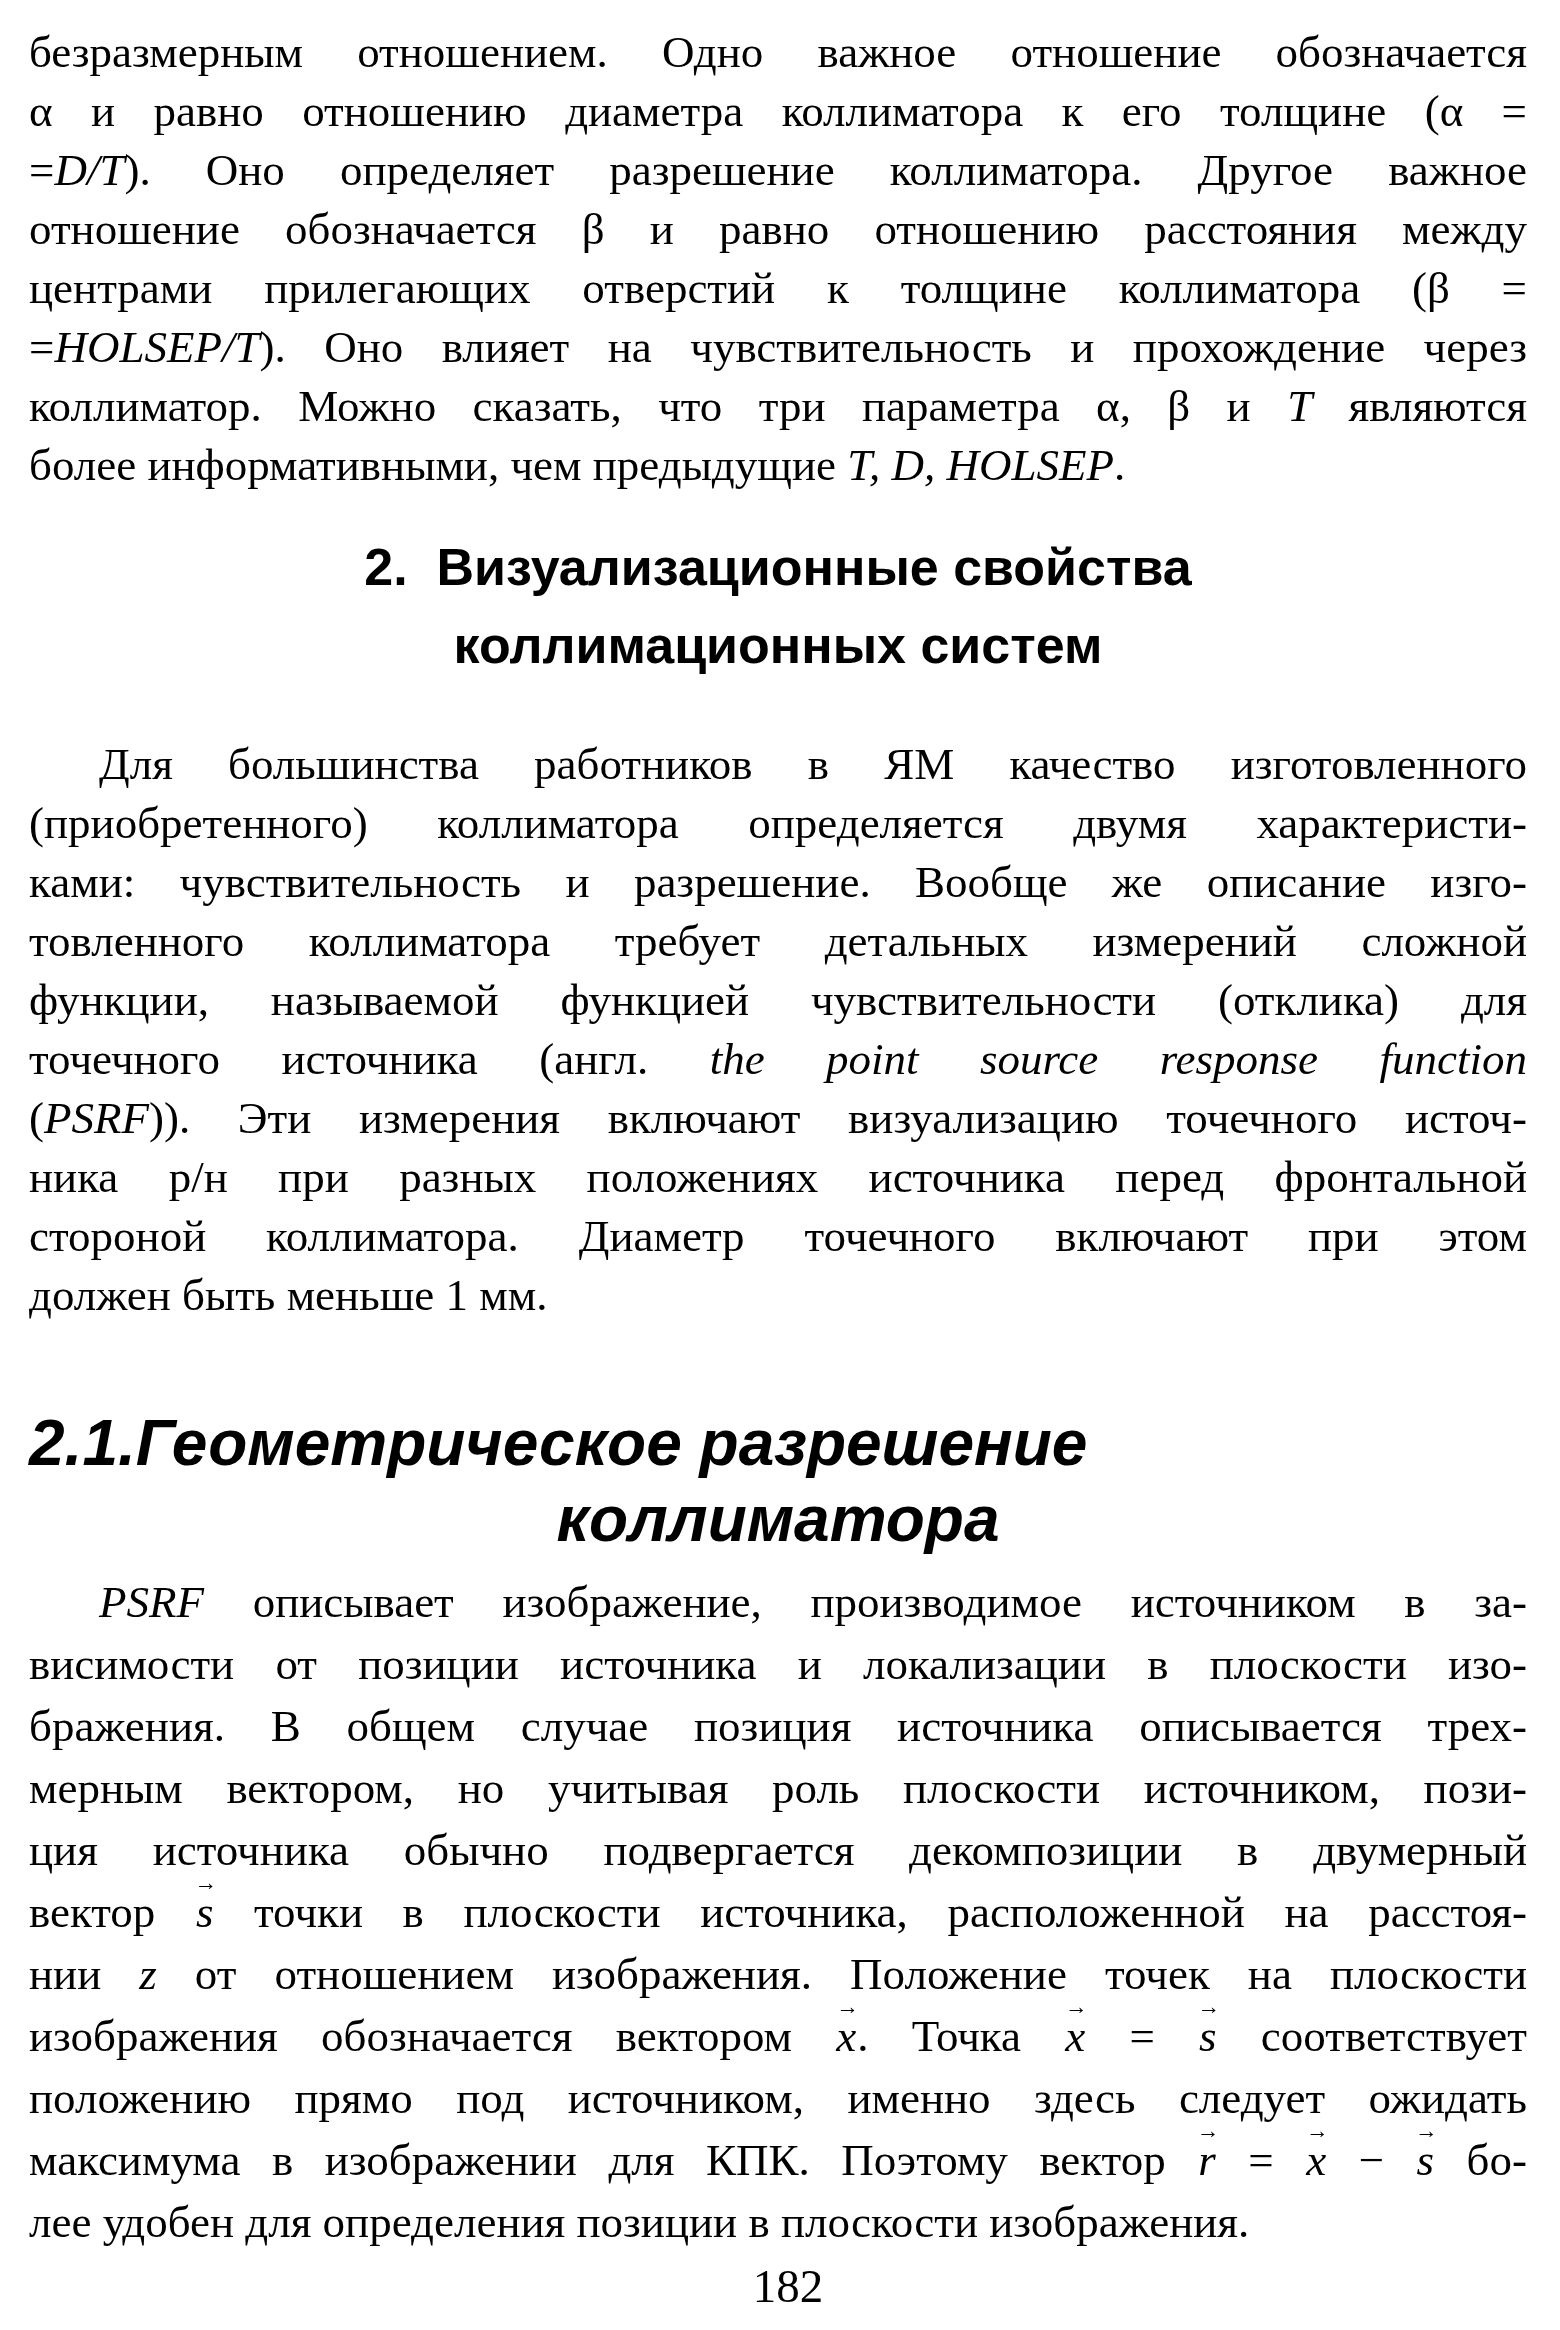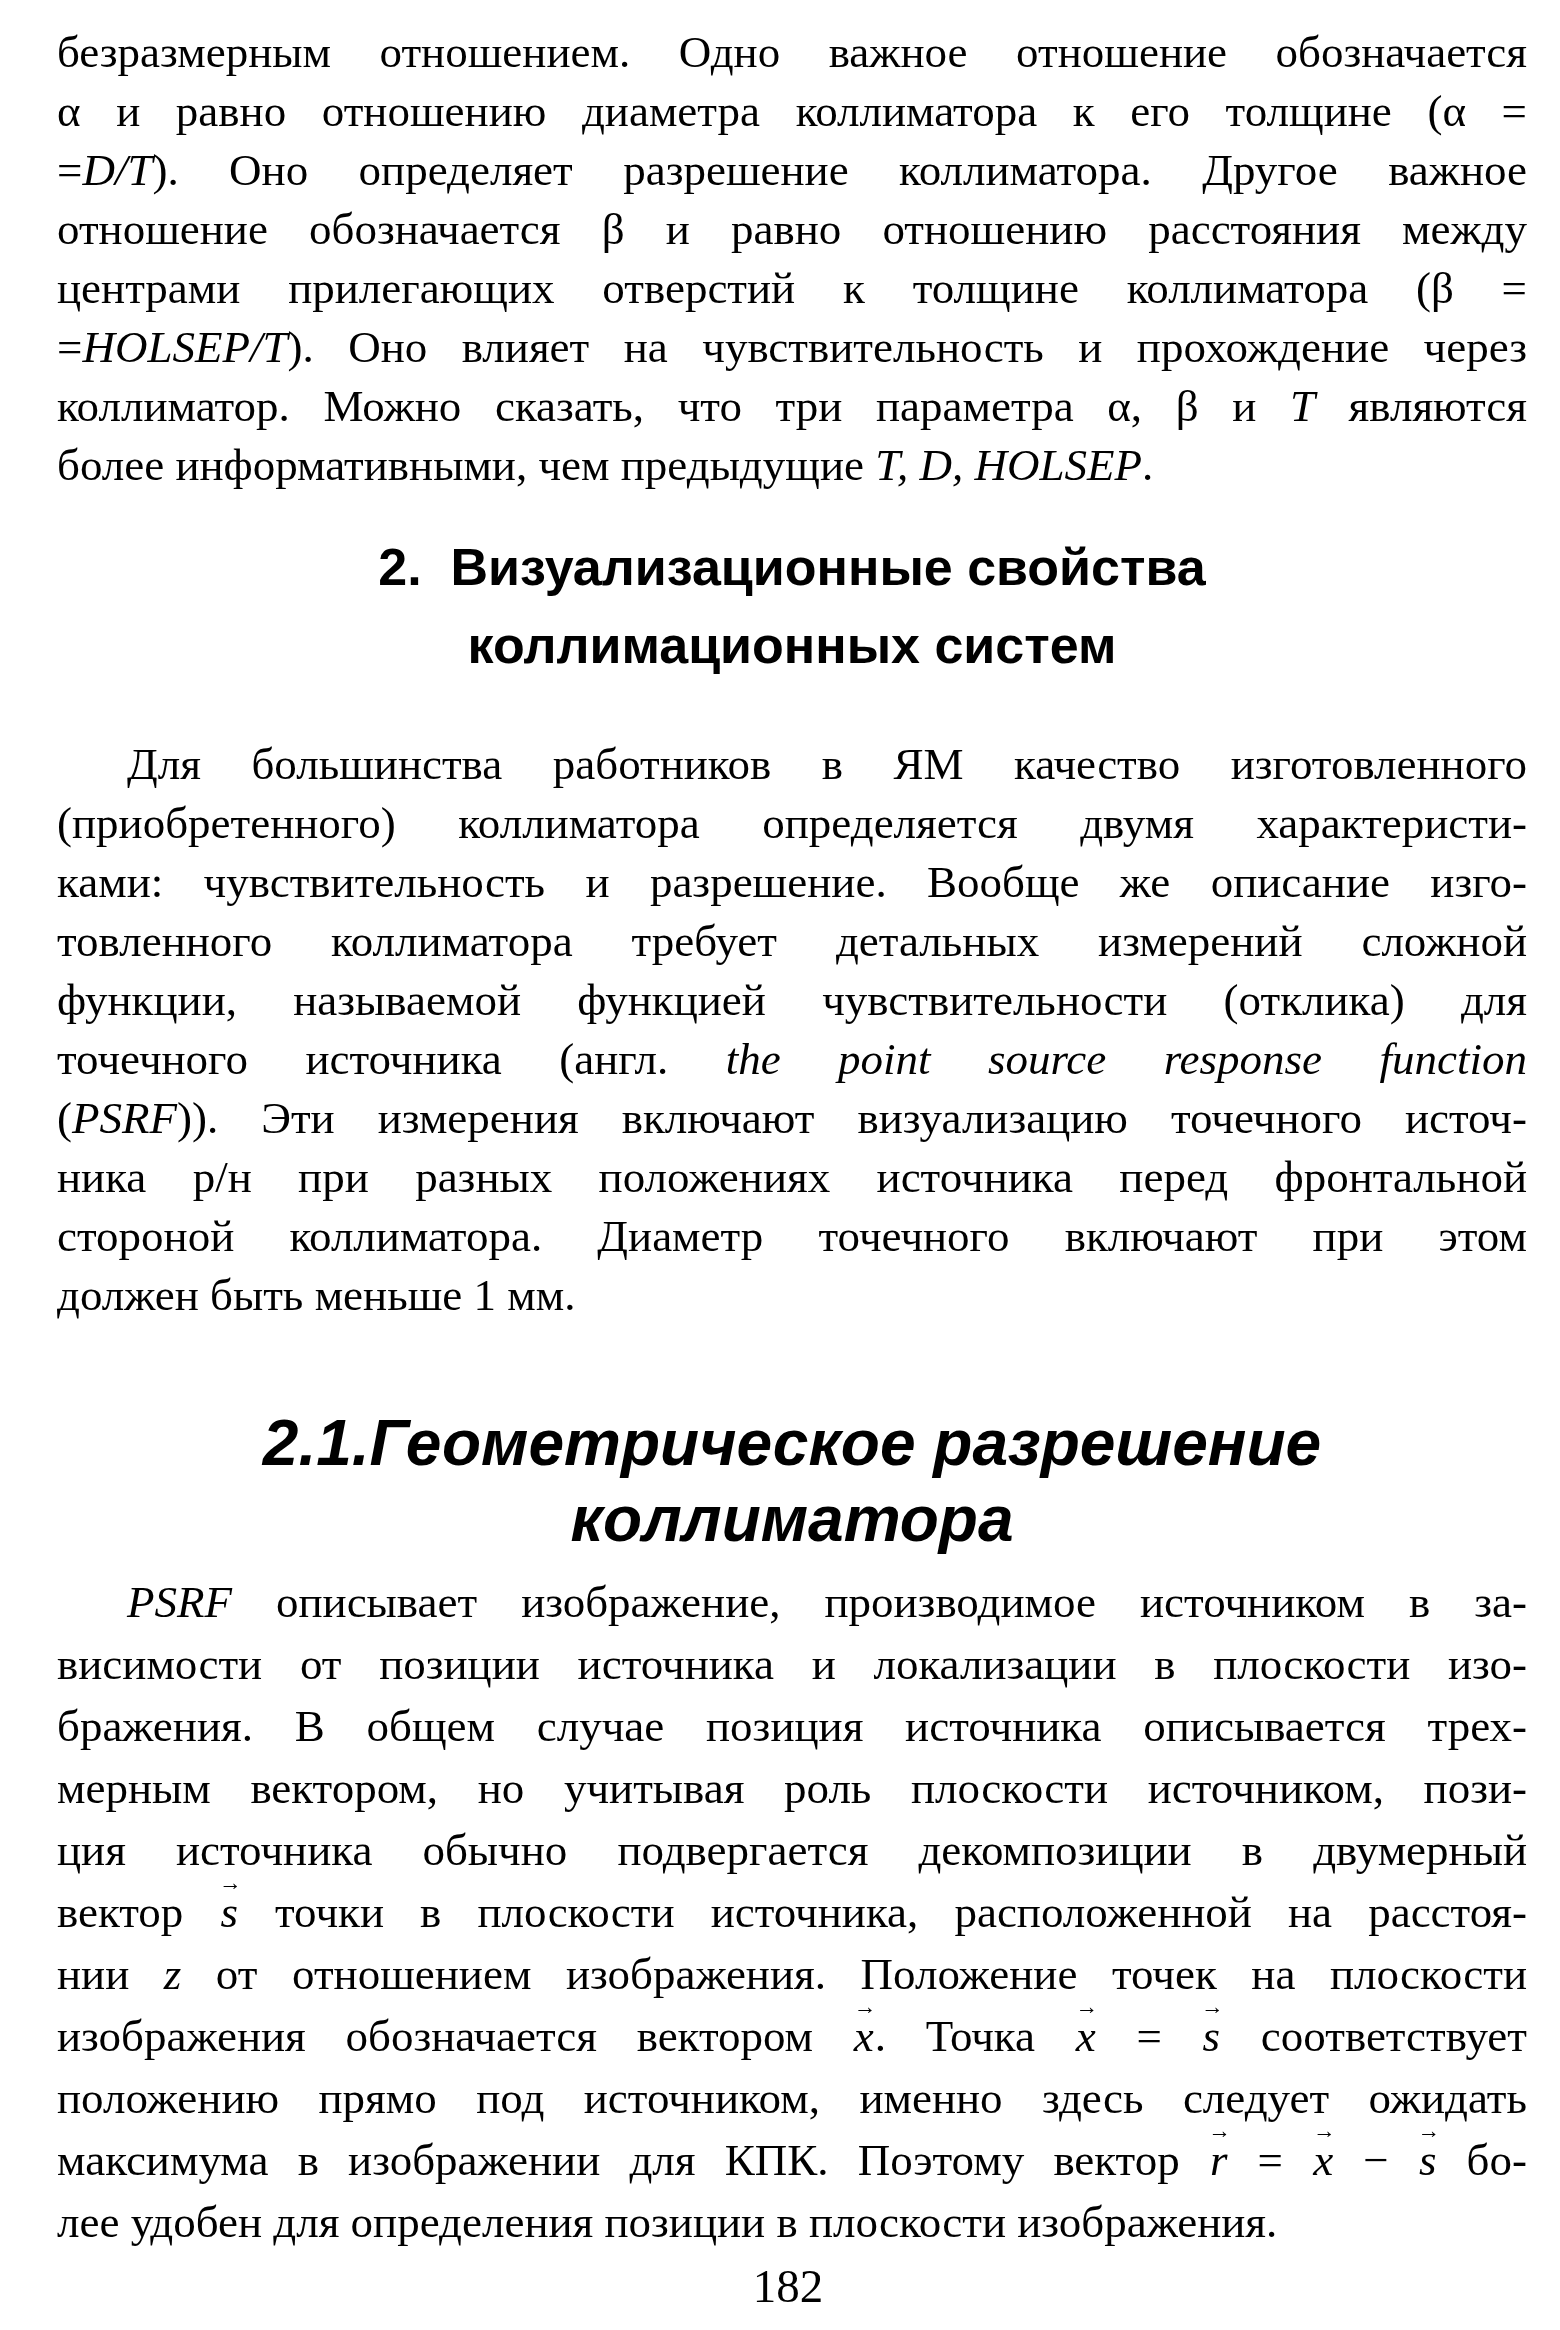--- a/index.html
+++ b/index.html
@@ -5,38 +5,38 @@
   html, body { margin: 0; padding: 0; }
   body {
     width: 1560px;
     height: 2331px;
     background: #ffffff;
     color: #000000;
     font-family: "Liberation Serif", serif;
     overflow: hidden;
     position: relative;
   }
-  .content { padding: 23.4px 33px 0 29px; margin-left: 28px; }
+  .content { padding: 23.4px 33px 0 29px; }
 
   .line {
     font-size: 45px;
     line-height: 59px;
     text-align: justify;
     text-align-last: justify;
   }
   .line.last { text-align-last: left; }
   .line.indent { text-indent: 70px; }
 
   .heading-main, .heading-sub {
     font-family: "Liberation Sans", sans-serif;
     font-weight: bold;
   }
   .heading-sub { font-style: italic; }
   .heading-main .line, .heading-sub .line {
-    text-align: center;
+    text-align: left;
     text-align-last: center;
   }
   .heading-main { margin-top: 33px; }
   .heading-main .line { font-size: 52px; line-height: 78px; }
   .heading-sub { margin-top: 80px; }
   .heading-sub .line { font-size: 64px; line-height: 76px; }
 
   .block-2 { margin-top: 51px; }
   .block-4 { margin-top: 13.7px; }
   .block-4 .line { line-height: 62px; }

